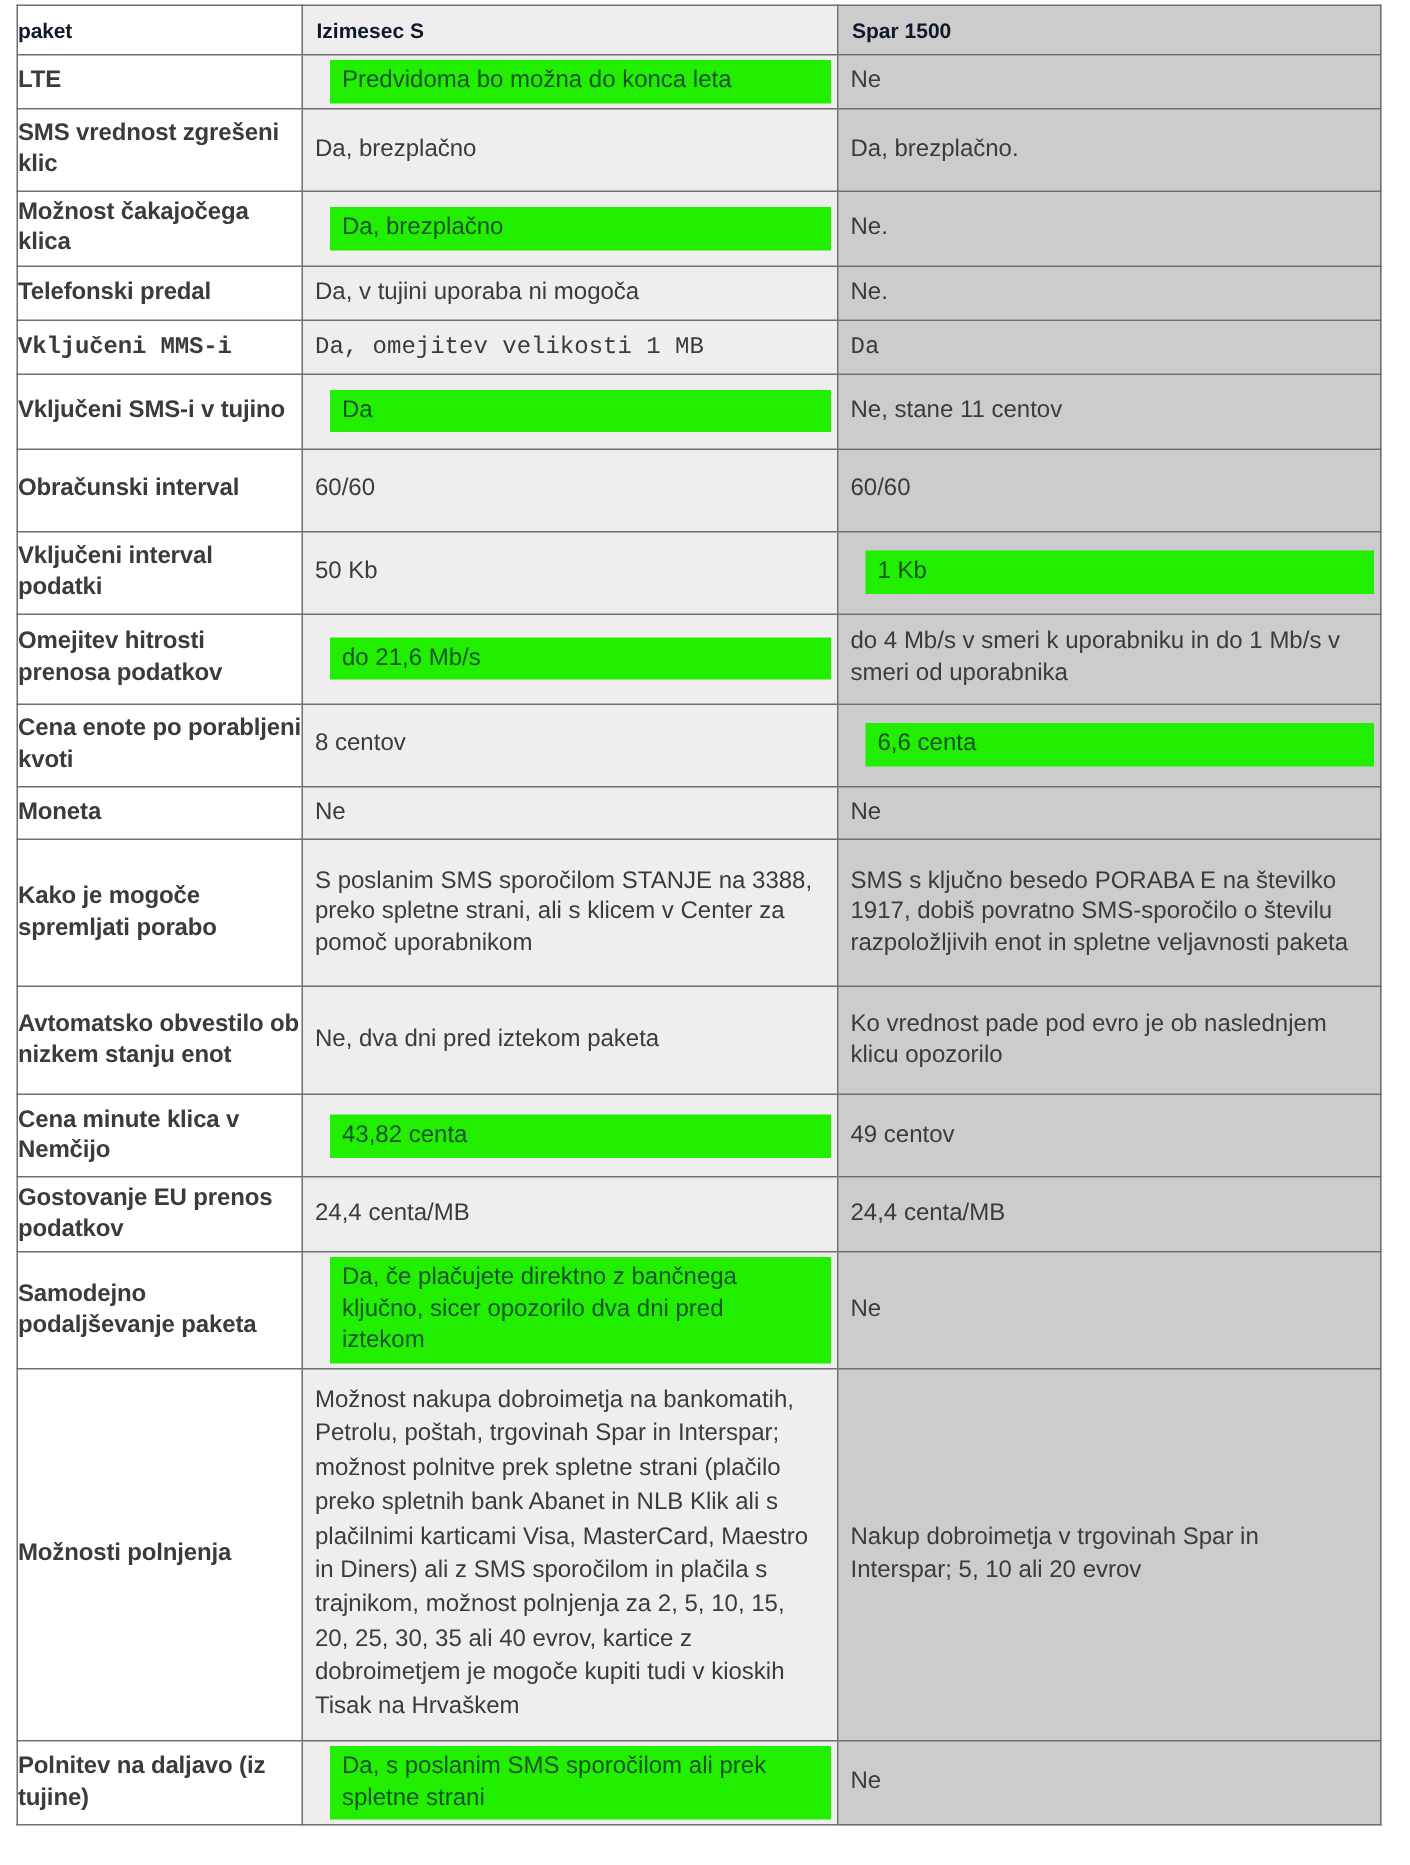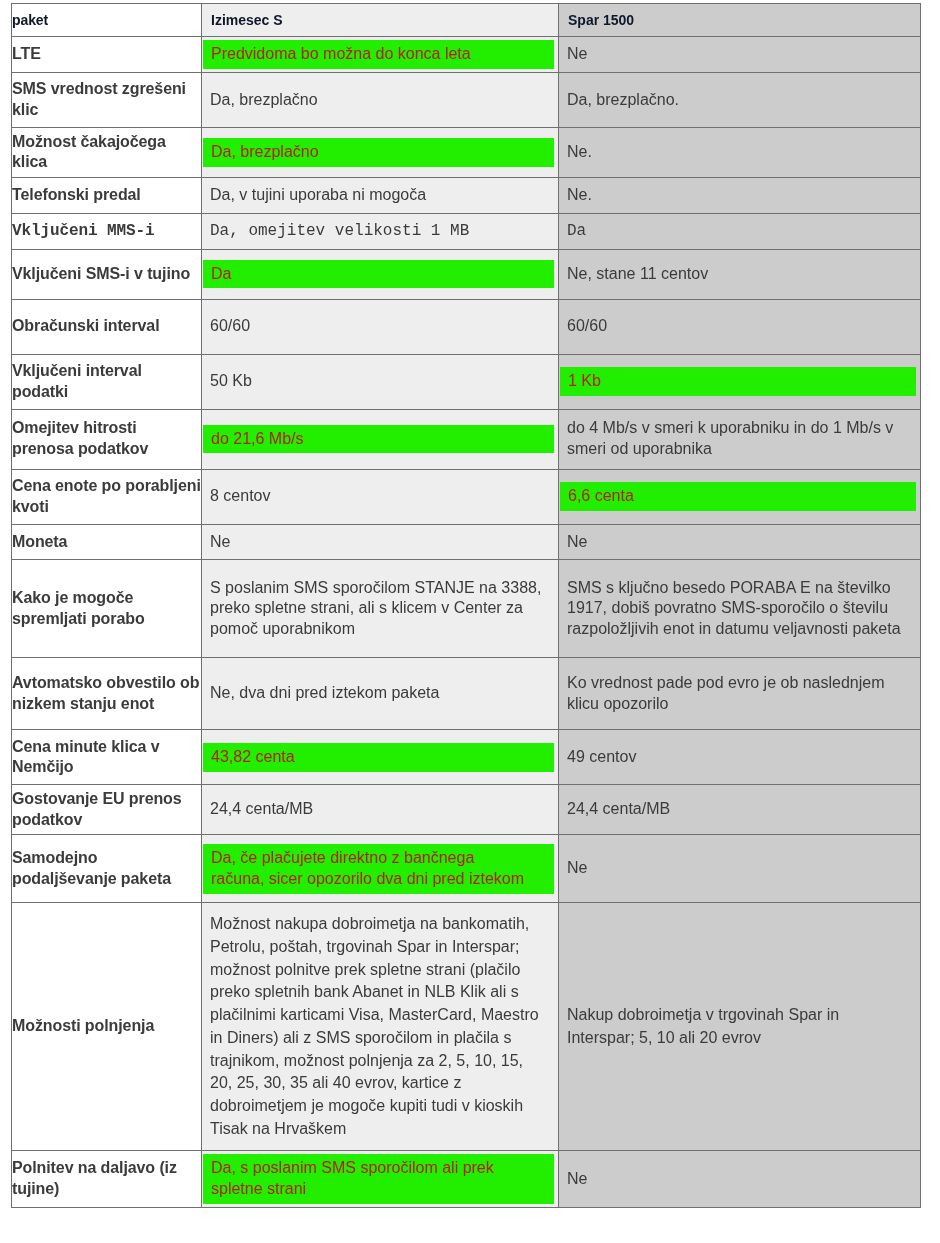--- a/index.html
+++ b/index.html
@@ -60,23 +60,23 @@
     background: #cccccc;
   }
   .cellpad {
     padding: 7px 9px 7px 8px;
     display: block;
   }
   
   .hl {
     display: block;
     background: #22ee00;
-    color: #b91c1c;
+    color: #14532d;
     padding: 4px 24px 4px 8px;
-    margin: 3px 4px 3px 1px;
+    margin: 3px 4px 3px 18px;
   }
 
   
   tr.head td {
     font-weight: bold;
     color: #0f172a;
     font-size: 14px;
   }
   tr.head td.lbl { background: #ffffff; }
   tr.head td.ha  { background: #eeeeee; padding: 7px 9px; margin-top: 41px; }
@@ -198,21 +198,21 @@
           <td class="vb">
             <span class="cellpad">Ne</span>
           </td>
         </tr>
         <tr style="height: 98px;">
           <td class="lbl">Kako je mogoče spremljati porabo</td>
           <td class="va">
             <span class="cellpad">S poslanim SMS sporočilom STANJE na 3388, preko spletne strani, ali s klicem v Center za pomoč uporabnikom</span>
           </td>
           <td class="vb">
-            <span class="cellpad">SMS s ključno besedo PORABA E na številko 1917, dobiš povratno SMS-sporočilo o številu razpoložljivih enot in datumu veljavnosti paketa</span>
+            <span class="cellpad">SMS s ključno besedo PORABA E na številko 1917, dobiš povratno SMS-sporočilo o številu razpoložljivih enot in spletne veljavnosti paketa</span>
           </td>
         </tr>
         <tr style="height: 72px;">
           <td class="lbl">Avtomatsko obvestilo ob nizkem stanju enot</td>
           <td class="va">
             <span class="cellpad">Ne, dva dni pred iztekom paketa</span>
           </td>
           <td class="vb">
             <span class="cellpad">Ko vrednost pade pod evro je ob naslednjem klicu opozorilo</span>
           </td>
@@ -231,21 +231,21 @@
           <td class="va">
             <span class="cellpad">24,4 centa/MB</span>
           </td>
           <td class="vb">
             <span class="cellpad">24,4 centa/MB</span>
           </td>
         </tr>
         <tr style="height: 68px;">
           <td class="lbl">Samodejno podaljševanje paketa</td>
           <td class="va">
-            <span class="hl">Da, če plačujete direktno z bančnega računa, sicer opozorilo dva dni pred iztekom</span>
+            <span class="hl">Da, če plačujete direktno z bančnega ključno, sicer opozorilo dva dni pred iztekom</span>
           </td>
           <td class="vb">
             <span class="cellpad">Ne</span>
           </td>
         </tr>
         <tr style="height: 248px;">
           <td class="lbl">Možnosti polnjenja</td>
           <td class="va">
             <span class="cellpad tall">Možnost nakupa dobroimetja na bankomatih, Petrolu, poštah, trgovinah Spar in Interspar; možnost polnitve prek spletne strani (plačilo preko spletnih bank Abanet in NLB Klik ali s plačilnimi karticami Visa, MasterCard, Maestro in Diners) ali z SMS sporočilom in plačila s trajnikom, možnost polnjenja za 2, 5, 10, 15, 20, 25, 30, 35 ali 40 evrov, kartice z dobroimetjem je mogoče kupiti tudi v kioskih Tisak na Hrvaškem</span>
           </td>

